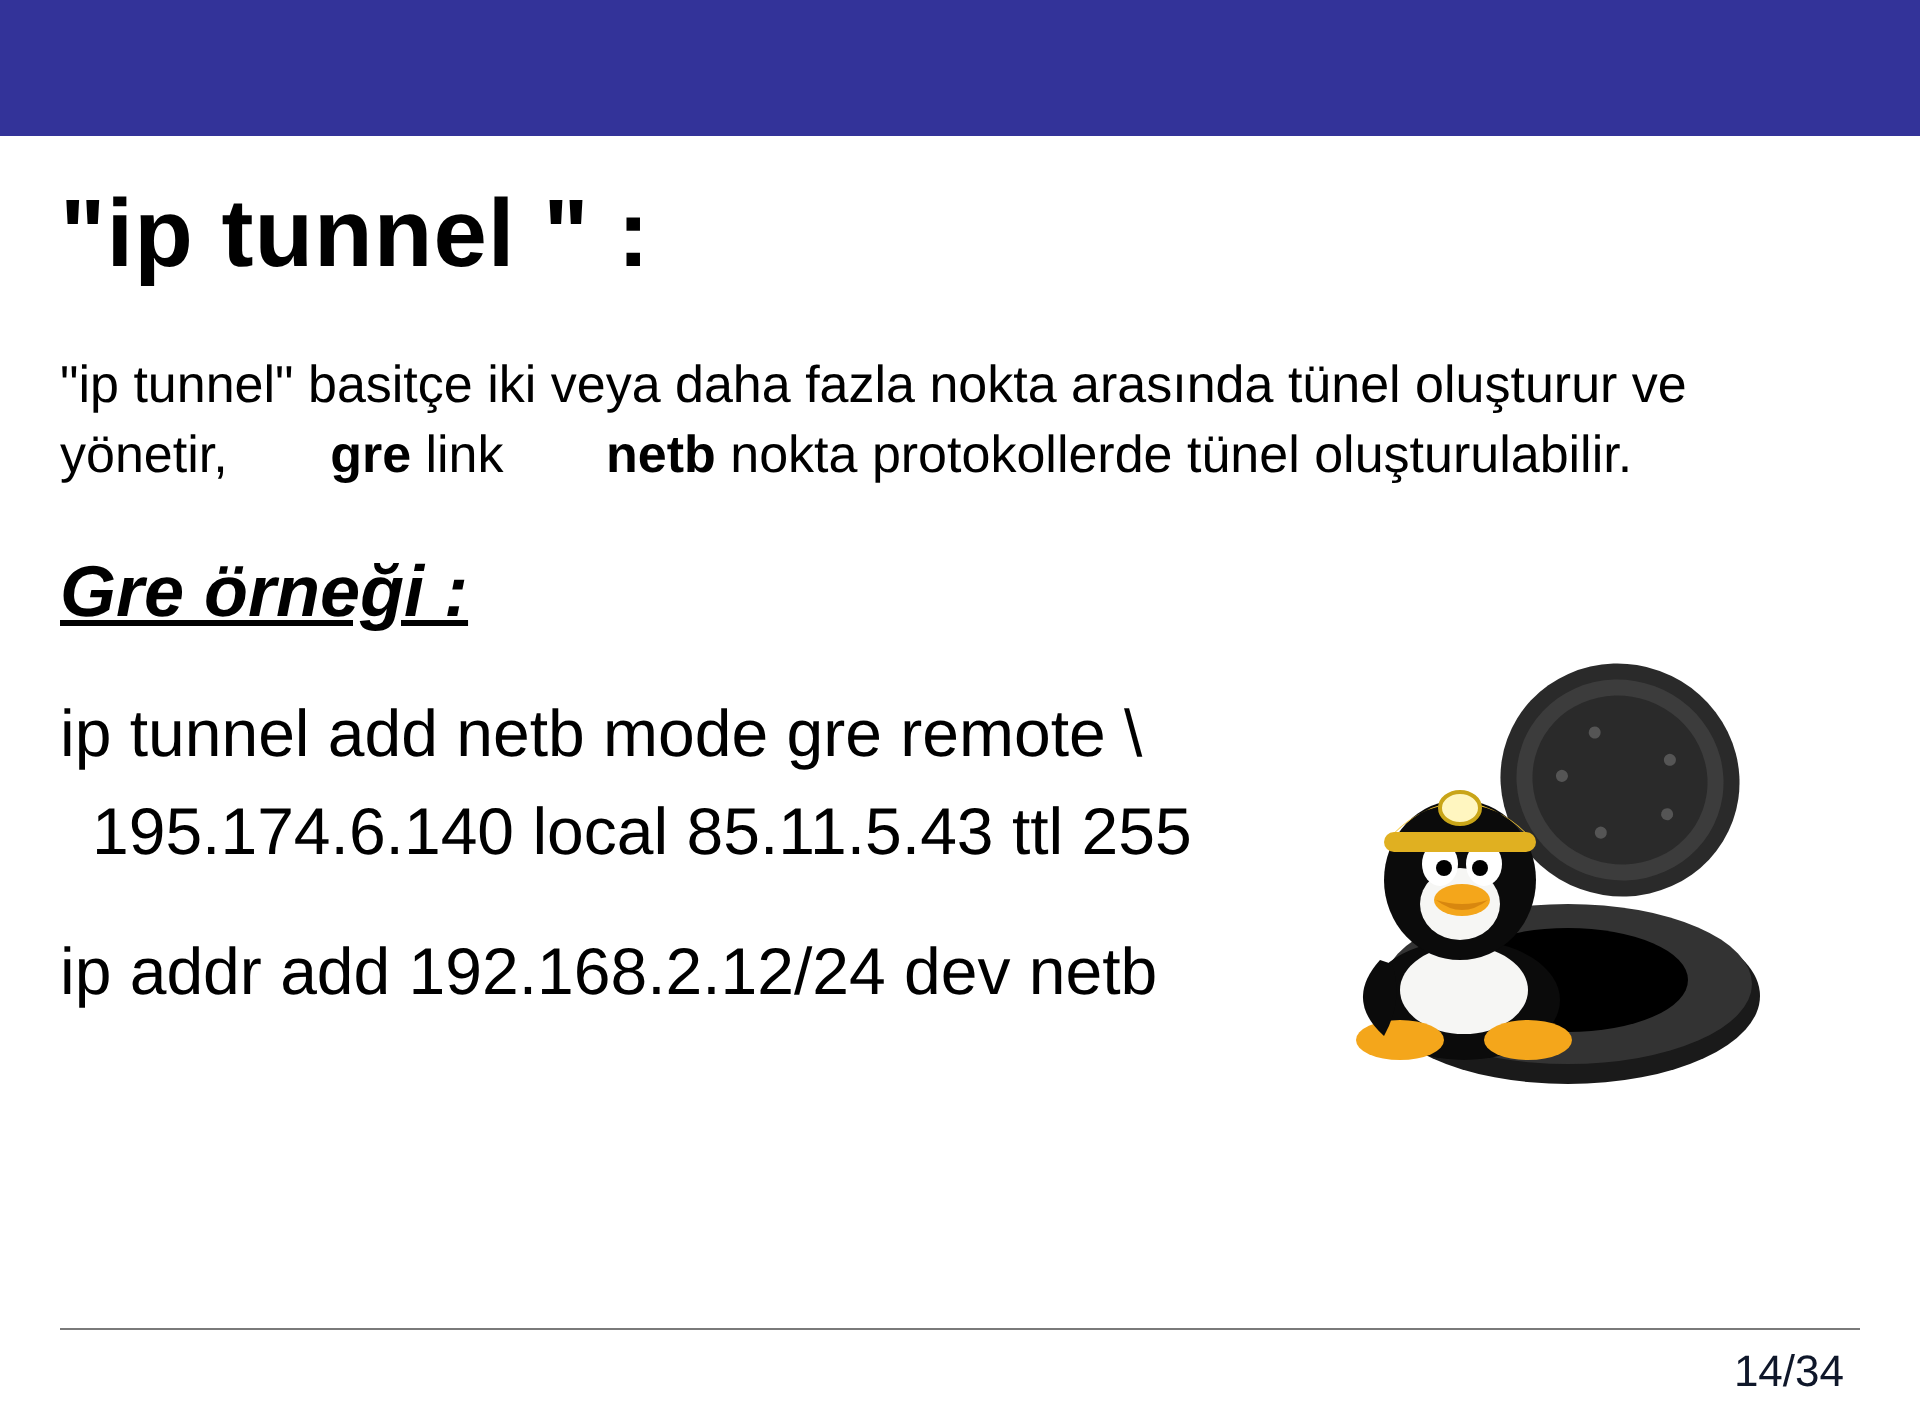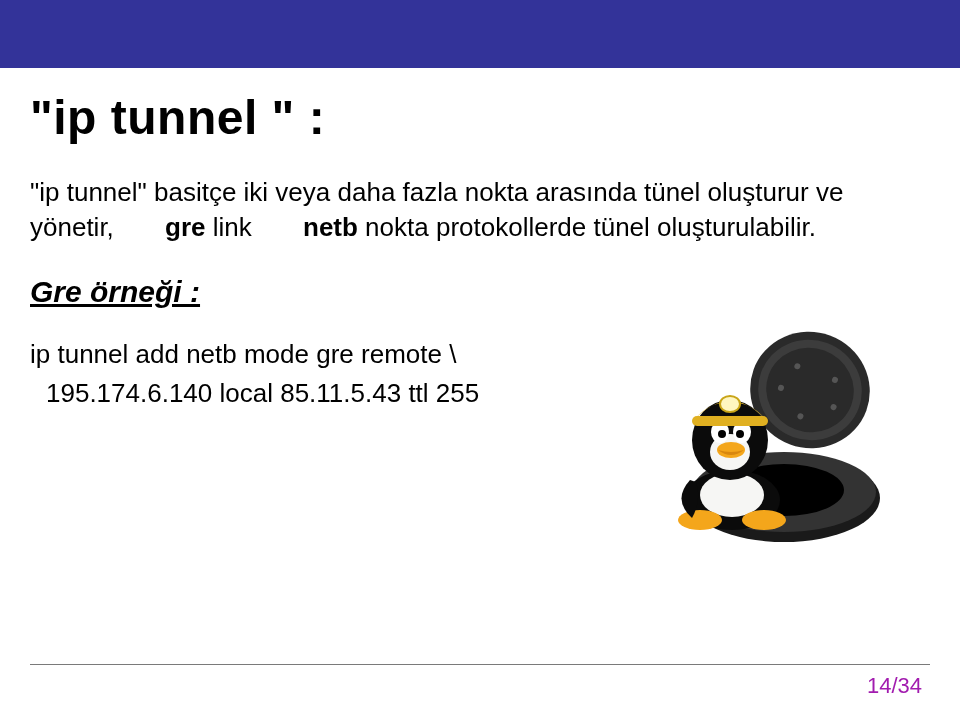--- a/index.html
+++ b/index.html
@@ -3,26 +3,26 @@
 <meta charset="utf-8">
 <style>
   * { margin: 0; padding: 0; box-sizing: border-box; }
   html, body { width: 960px; height: 713px; background: #fff; font-family: "Liberation Sans", "DejaVu Sans", Arial, sans-serif; }
   .page { width: 960px; height: 713px; position: relative; }
   .topbar { width: 100%; height: 68px; background: #333399; }
   .content { padding: 22px 30px 0 30px; }
   .title { font-size: 48px; font-weight: 700; color: #000; margin-bottom: 30px; letter-spacing: 0.5px; }
   .para { font-size: 26px; line-height: 1.35; color: #000; margin-bottom: 30px; max-width: 830px; }
   .para .bold { font-weight: 700; margin-left: 44px; }
-  .example-label { font-size: 30px; font-weight: 700; font-style: italic; text-decoration: underline; margin-bottom: 28px; }
-  .code-line { font-size: 26px; line-height: 1.35; margin-bottom: 4px; }
+  .example-label { font-size: 36px; font-weight: 700; font-style: italic; text-decoration: underline; margin-bottom: 28px; }
+  .code-line { font-size: 33px; line-height: 1.35; margin-bottom: 4px; }
   .cmd-block { margin-bottom: 26px; }
   .indent { padding-left: 16px; }
   .hr { position: absolute; left: 30px; right: 30px; bottom: 48px; height: 1px; background: #7a7a7a; }
-  .pagenum { position: absolute; right: 38px; bottom: 14px; font-size: 22px; color: #a21caf; }
+  .pagenum { position: absolute; right: 38px; bottom: 14px; font-size: 22px; color: #0f172a; }
   .mascot { position: absolute; right: 78px; top: 330px; width: 250px; height: 238px; }
 </style>
 </head>
 <body>
 
 <div class="page">
   <div class="topbar"></div>
 
   <div class="content">
     <div class="title">"ip tunnel " :</div>
@@ -32,20 +32,23 @@
     </div>
 
     <div class="example-label">Gre örneği :</div>
 
     <div class="cmd-block">
       <div class="code-line">ip tunnel add netb mode gre remote \</div>
       <div class="code-line indent">195.174.6.140 local 85.11.5.43 ttl 255</div>
     </div>
 
 
+    <div class="cmd-block">
+      <div class="code-line">ip addr add 192.168.2.12/24 dev netb</div>
+    </div>
   </div>
 
   <svg class="mascot" viewBox="0 0 250 238">
 
     <ellipse cx="152" cy="168" rx="96" ry="44" fill="#1a1a1a"></ellipse>
     <ellipse cx="152" cy="162" rx="92" ry="40" fill="#333"></ellipse>
     <ellipse cx="152" cy="160" rx="60" ry="26" fill="#000"></ellipse>
 
     <g transform="translate(178,60) rotate(20)">
       <ellipse cx="0" cy="0" rx="60" ry="58" fill="#2a2a2a"></ellipse>

